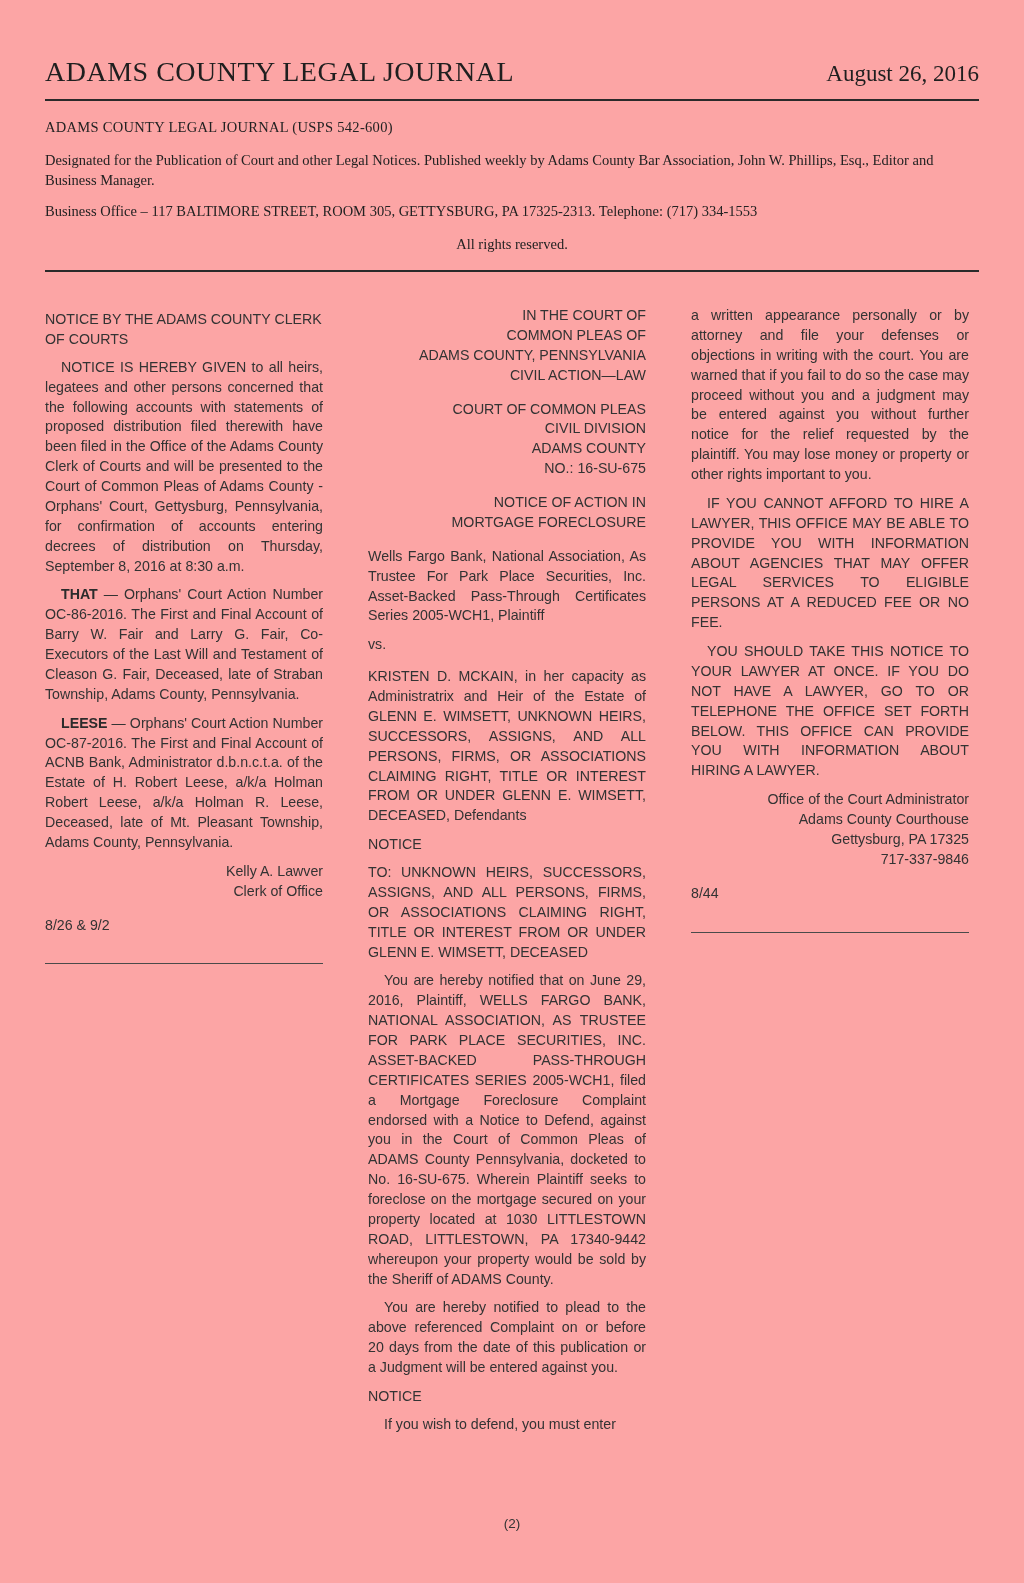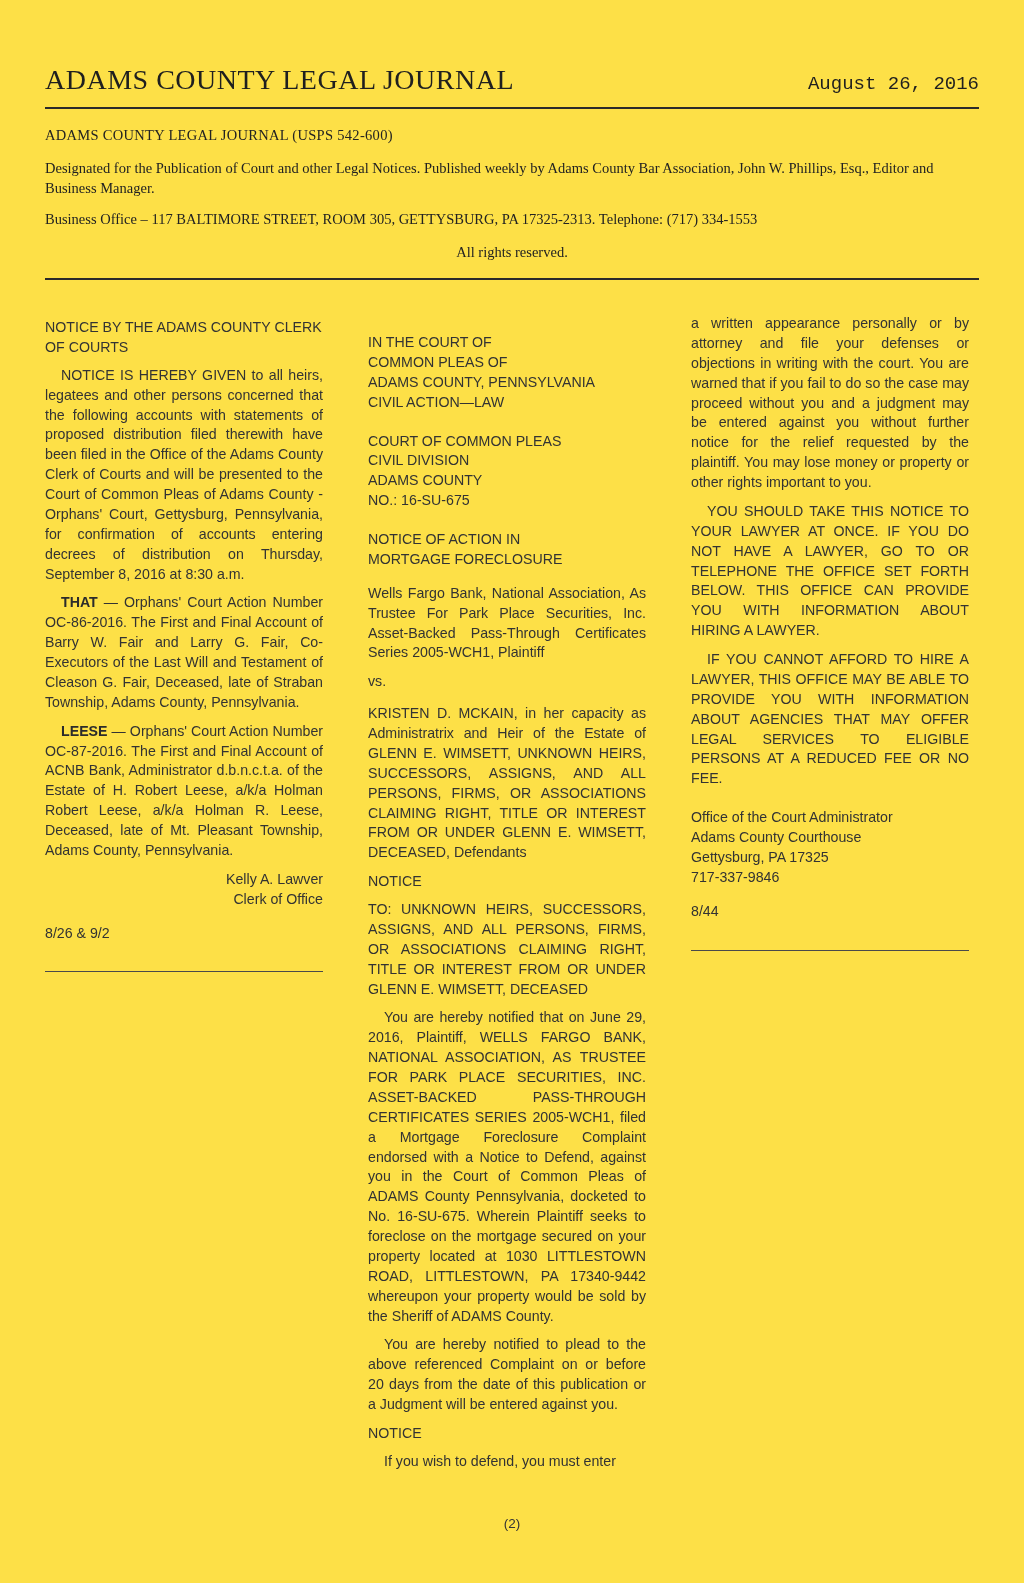--- a/index.html
+++ b/index.html
@@ -10,40 +10,39 @@
   body {
     width: 1024px;
     font-family: "Liberation Sans", sans-serif;
     color: #2e2e2e;
   }
   .page {
     position: relative;
     width: 1024px;
     height: 1583px;
     box-sizing: border-box;
-    padding: 12px 45px;
-    background: #fde047;
+    padding: 4px 45px;
+    background: #fca5a5;
     overflow: hidden;
   }
   
   .header {
     display: flex;
     justify-content: space-between;
     align-items: baseline;
     padding-top: 52px;
     font-family: "Liberation Serif", serif;
     color: #1f1f1f;
   }
   .journal-title {
     font-size: 28px;
     letter-spacing: 0.5px;
   }
   .issue-date {
-    font-size: 19px;
-    font-family: Liberation Mono, monospace;
+    font-size: 23px;
   }
   .rule {
     background: #2a2a2a;
     width: 100%;
   }
   .rule-thick {
     height: 2px;
     margin-top: 11px;
   }
   .rule-thin {
@@ -100,21 +99,21 @@
   }
   .block.para.indent {
     text-indent: 16px;
   }
   .block.plain {
     margin: 6px 0 12px 0;
   }
   .block.lines {
     margin: 0 0 14px 0;
   }
-  .block.lines.align-center { text-align: left; margin-top: 19px; }
+  .block.lines.align-center { text-align: right; }
   .block.lines.align-right  { text-align: right; }
   .col-rule {
     border: none;
     border-top: 1px solid #4a4a4a;
     margin-top: 28px;
     height: 0;
   }
   strong.lead {
     font-weight: bold;
     color: #2b2b2b;
@@ -186,22 +185,22 @@
         <div class="block para">KRISTEN D. MCKAIN, in her capacity as Administratrix and Heir of the Estate of GLENN E. WIMSETT, UNKNOWN HEIRS, SUCCESSORS, ASSIGNS, AND ALL PERSONS, FIRMS, OR ASSOCIATIONS CLAIMING RIGHT, TITLE OR INTEREST FROM OR UNDER GLENN E. WIMSETT, DECEASED, Defendants</div>
         <div class="block heading">NOTICE</div>
         <div class="block para">TO: UNKNOWN HEIRS, SUCCESSORS, ASSIGNS, AND ALL PERSONS, FIRMS, OR ASSOCIATIONS CLAIMING RIGHT, TITLE OR INTEREST FROM OR UNDER GLENN E. WIMSETT, DECEASED</div>
         <div class="block para indent">You are hereby notified that on June 29, 2016, Plaintiff, WELLS FARGO BANK, NATIONAL ASSOCIATION, AS TRUSTEE FOR PARK PLACE SECURITIES, INC. ASSET-BACKED PASS-THROUGH CERTIFICATES SERIES 2005-WCH1, filed a Mortgage Foreclosure Complaint endorsed with a Notice to Defend, against you in the Court of Common Pleas of ADAMS County Pennsylvania, docketed to No. 16-SU-675. Wherein Plaintiff seeks to foreclose on the mortgage secured on your property located at 1030 LITTLESTOWN ROAD, LITTLESTOWN, PA 17340-9442 whereupon your property would be sold by the Sheriff of ADAMS County.</div>
         <div class="block para indent">You are hereby notified to plead to the above referenced Complaint on or before 20 days from the date of this publication or a Judgment will be entered against you.</div>
         <div class="block heading">NOTICE</div>
         <div class="block para indent">If you wish to defend, you must enter</div>
       </div>
       <div class="col">
         <div class="block para">a written appearance personally or by attorney and file your defenses or objections in writing with the court. You are warned that if you fail to do so the case may proceed without you and a judgment may be entered against you without further notice for the relief requested by the plaintiff.  You may lose money or property or other rights important to you.</div>
+        <div class="block para indent">IF YOU CANNOT AFFORD TO HIRE A LAWYER, THIS OFFICE MAY BE ABLE TO PROVIDE YOU WITH INFORMATION ABOUT AGENCIES THAT MAY OFFER LEGAL SERVICES TO ELIGIBLE PERSONS AT A REDUCED FEE OR NO FEE.</div>
         <div class="block para indent">YOU SHOULD TAKE THIS NOTICE TO YOUR LAWYER AT ONCE. IF YOU DO NOT HAVE A LAWYER, GO TO OR TELEPHONE THE OFFICE SET FORTH BELOW. THIS OFFICE CAN PROVIDE YOU WITH INFORMATION ABOUT HIRING A LAWYER.</div>
-        <div class="block para indent">IF YOU CANNOT AFFORD TO HIRE A LAWYER, THIS OFFICE MAY BE ABLE TO PROVIDE YOU WITH INFORMATION ABOUT AGENCIES THAT MAY OFFER LEGAL SERVICES TO ELIGIBLE PERSONS AT A REDUCED FEE OR NO FEE.</div>
         <div class="block lines align-center">
           <div>Office of the Court Administrator</div>
           <div>Adams County Courthouse</div>
           <div>Gettysburg, PA 17325</div>
           <div>717-337-9846</div>
         </div>
         <div class="block plain">8/44</div>
         <div class="col-rule"></div>
       </div>
     </main>

